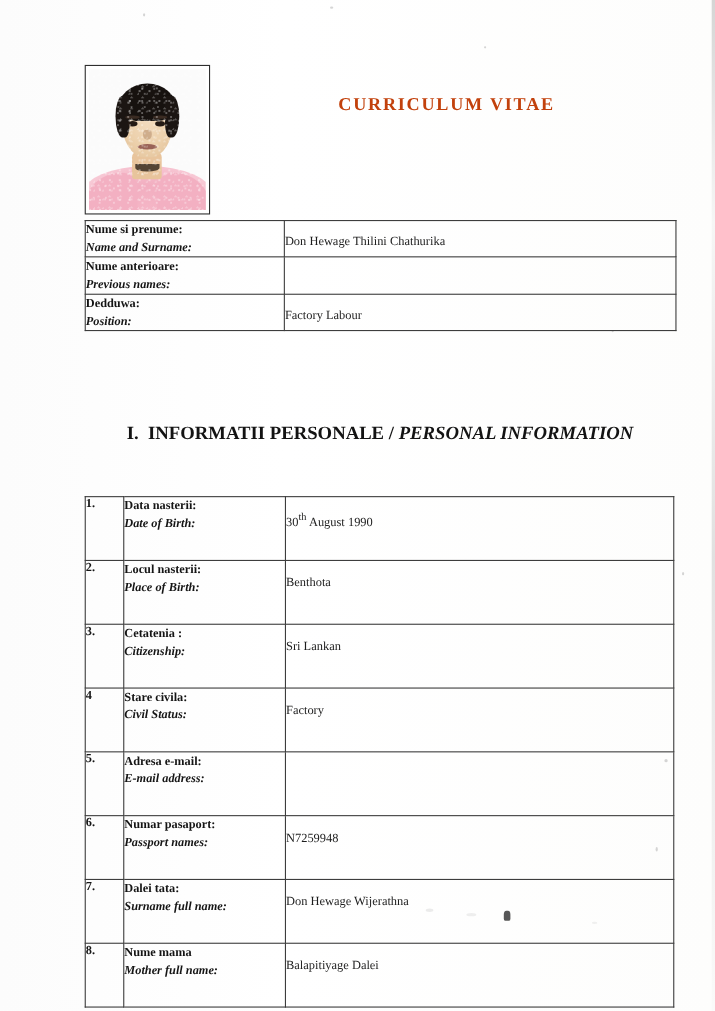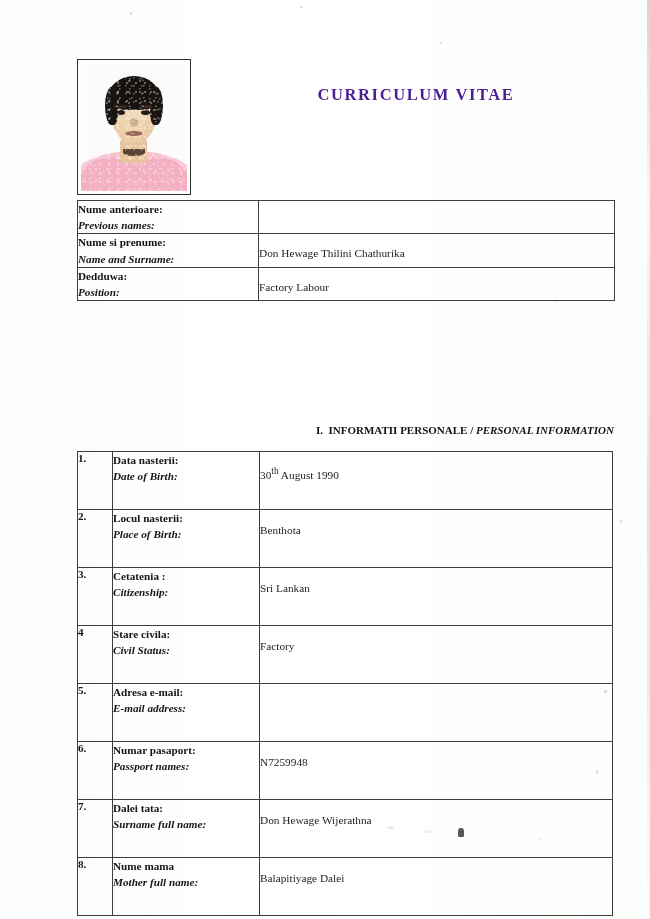--- a/index.html
+++ b/index.html
@@ -191,28 +191,28 @@
       radial-gradient(circle at 86% 58%, rgba(255,255,255,.35) 0 1px, transparent 1px),
       radial-gradient(circle at 22% 88%, rgba(255,255,255,.35) 0 1px, transparent 1px);
     background-size: 9px 9px, 11px 11px, 13px 13px, 8px 8px, 10px 10px, 12px 12px;
     mix-blend-mode: screen;
     opacity: .8;
   }
 
   
   #doc-title {
     position: absolute;
-    left: 236px;
+    left: 226px;
     top: 85px;
     width: 360px;
     text-align: center;
     font-size: 16.5px;
     font-weight: bold;
     letter-spacing: 1.6px;
-    color: #4c1d95;
+    color: #c2410c;
     font-family: "Liberation Serif", "DejaVu Serif", serif;
   }
 
   
   .cv-table {
     position: absolute;
     border-collapse: collapse;
     table-layout: fixed;
     color: #151515;
   }
@@ -255,24 +255,24 @@
     left: 77px;
     top: 200px;
     width: 537px;
   }
   #top-table .val-cell { padding-top: 12px; }
 
   
   #section-heading {
     position: absolute;
     left: 77px;
-    top: 424px;
+    top: 384px;
     width: 537px;
-    text-align: right;
-    font-size: 11px;
+    text-align: center;
+    font-size: 17px;
     font-weight: bold;
     color: #131313;
   }
   #section-heading .en {
     font-style: italic;
   }
 
   
   #info-table {
     left: 77px;
@@ -330,31 +330,31 @@
   <div id="doc-title">CURRICULUM  VITAE</div>
 
   <table id="top-table" class="cv-table">
     <colgroup>
         <col style="width:181px">
         <col style="width:356px">
       </colgroup>
     <tbody>
       <tr>
         <td class="lbl-cell">
+          <div class="lbl-ro">Nume si prenume:</div>
+          <div class="lbl-en">Name and Surname:</div>
+        </td>
+        <td class="val-cell">Don Hewage Thilini Chathurika</td>
+      </tr>
+      <tr>
+        <td class="lbl-cell">
           <div class="lbl-ro">Nume anterioare:</div>
           <div class="lbl-en">Previous names:</div>
         </td>
         <td class="val-cell"></td>
-      </tr>
-      <tr>
-        <td class="lbl-cell">
-          <div class="lbl-ro">Nume si prenume:</div>
-          <div class="lbl-en">Name and Surname:</div>
-        </td>
-        <td class="val-cell">Don Hewage Thilini Chathurika</td>
       </tr>
       <tr>
         <td class="lbl-cell">
           <div class="lbl-ro">Dedduwa:</div>
           <div class="lbl-en">Position:</div>
         </td>
         <td class="val-cell">Factory Labour</td>
       </tr>
     </tbody>
   </table>

